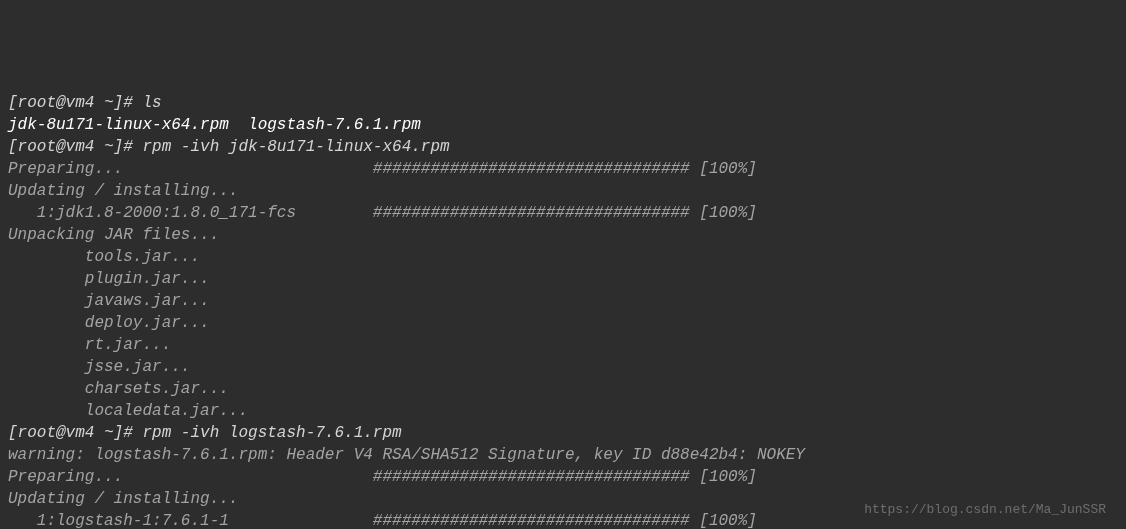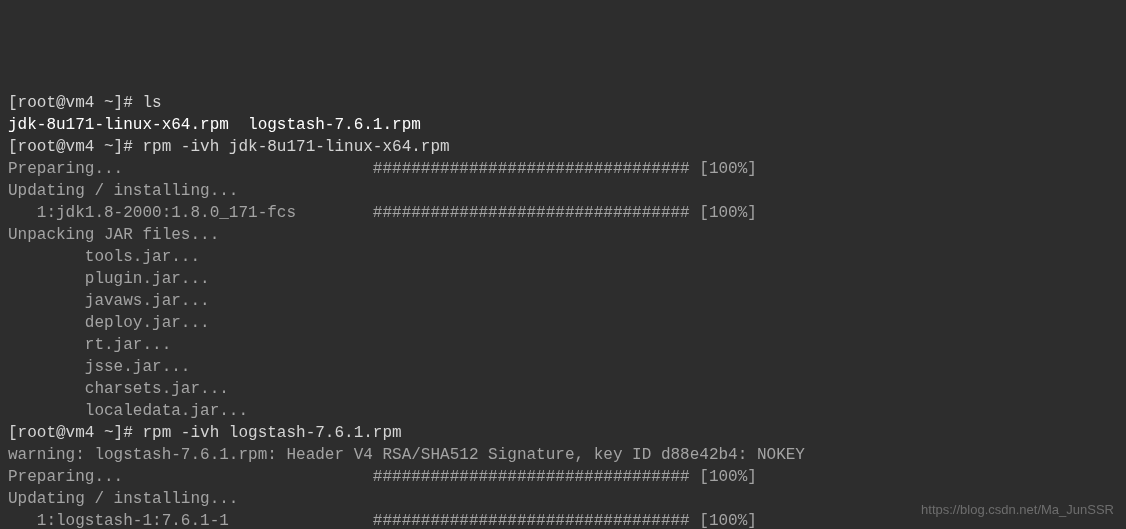--- a/index.html
+++ b/index.html
@@ -15,36 +15,37 @@
       line-height: 22px;
       padding: 4px 8px;
       width: 1126px;
       height: 529px;
       overflow: hidden;
       position: relative;
       white-space: pre;
     }
     .line {
       display: block;
+      font-style: italic;
     }
     .prompt {
       color: #d4d4d4;
     }
     .red {
       color: #ffffff;
     }
     .white {
       color: #a3a3a3;
     }
     .watermark {
       position: absolute;
       bottom: 8px;
-      right: 12px;
+      right: 20px;
       color: #888;
-      font-family: Liberation Sans, sans-serif;
+      font-family: Liberation Mono, monospace;
       font-size: 13px;
       opacity: 0.7;
     }
     .terminal {
       width: 100%;
       height: 100%;
     }
   </style>
 </head>
 <body>

